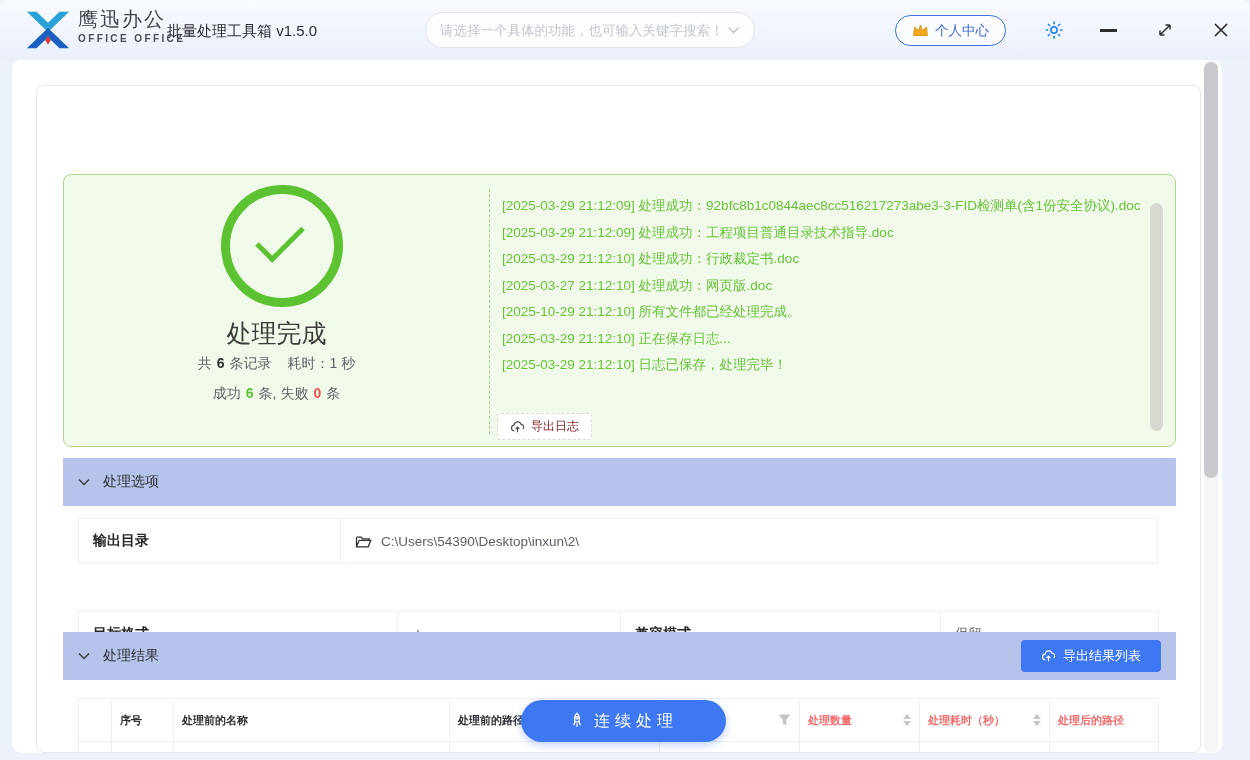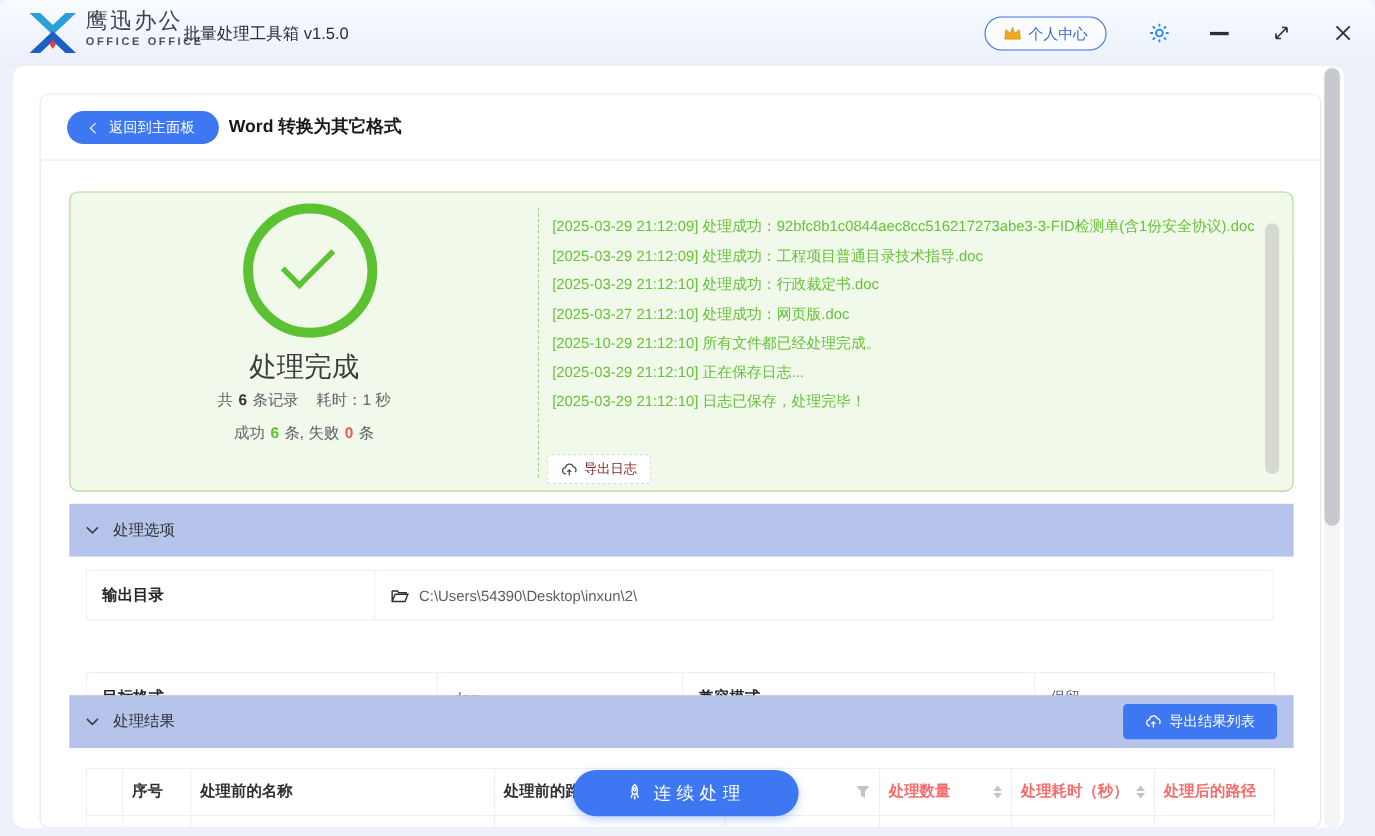--- a/index.html
+++ b/index.html
@@ -97,21 +97,21 @@
   .cell + .cell { border-left:none; }
   .cell.lbl { font-weight:bold; font-size:14px; color:#24262a; }
   .cell.val { font-size:13.5px; color:#5a5e66; gap:9px; }
 
   
   .rtable { position:absolute; left:41px; top:612px; width:1081px; }
   .thead { display:flex; height:44px; border:1px solid #eceff5; background:#fff; }
   .trow  { display:flex; height:40px; border:1px solid #eceff5; border-top:none; background:#fff; }
   .th, .td { display:flex; align-items:center; padding:0 8px; border-right:1px solid #eceff5; }
   .th:last-child, .td:last-child { border-right:none; }
-  .th { font-size:14px; font-weight:bold; color:#2d2f33; gap:6px; }
+  .th { font-size:11px; font-weight:bold; color:#2d2f33; gap:6px; }
   .th.red { color:#f56c6c; }
   .w0{flex:0 0 33px}.w1{flex:0 0 62px}.w2{flex:0 0 276px}.w3{flex:0 0 210px}
   .w4{flex:0 0 140px}.w5{flex:0 0 120px}.w6{flex:0 0 130px}.w7{flex:0 0 110px}
   .carets { display:inline-flex; flex-direction:column; margin-left:auto; }
   .caret-up { width:0; height:0; border-left:4.5px solid transparent; border-right:4.5px solid transparent;
               border-bottom:5.5px solid #c0c4cc; margin-bottom:2.5px; }
   .caret-down { width:0; height:0; border-left:4.5px solid transparent; border-right:4.5px solid transparent;
                 border-top:5.5px solid #c0c4cc; }
   .funnel { margin-left:auto; }
 
@@ -128,20 +128,26 @@
     <path d="M3 3 L25 24 L47 3 L37 3 L25 14.5 L13 3 Z" fill="#2aa0d8"></path>
     <path d="M3 41 L25 20 L47 41 L37 41 L25 29.5 L13 41 Z" fill="#1b5fc4"></path>
     <path d="M25 30 l3 4.6 -3 4.6 -3 -4.6 z" fill="#e23d3d" transform="translate(0,-2)"></path>
   </svg>
   <div class="brand">
     <div class="brand-name">鹰迅办公</div>
     <div class="brand-sub">OFFICE OFFICE</div>
   </div>
   <div class="app-title">批量处理工具箱 v1.5.0</div>
 
+  <div class="searchbox">
+    <input type="text" placeholder="请选择一个具体的功能，也可输入关键字搜索！" style="">
+    <svg width="13" height="8" viewBox="0 0 13 8">
+      <path d="M1.5 1.5 L6.5 6.5 L11.5 1.5" fill="none" stroke="#c2c7cf" stroke-width="1.6"></path>
+    </svg>
+  </div>
 
   <div class="user-center">
     <svg width="17" height="13" viewBox="0 0 17 13">
       <path d="M1.5 11.5 L2.5 3 L6.5 6.5 L8.5 1 L10.5 6.5 L14.5 3 L15.5 11.5 Z" fill="#f2a91d" stroke="#d98f10" stroke-width=".8"></path>
     </svg>
     <span>个人中心</span>
   </div>
 
   <svg class="gear-btn" viewBox="0 0 20 20" fill="none" stroke="#2a85f2" stroke-width="1.7">
     <circle cx="10" cy="10" r="3.1"></circle>
@@ -155,27 +161,20 @@
     <path d="M4 4 L16 16 M16 4 L4 16"></path>
   </svg>
 </div>
 
 <div class="card">
   <div class="v-scroll-track"></div>
   <div class="v-scroll-thumb"></div>
 
   <div class="panel">
 
-    <div class="page-head">
-      <div class="back-btn">
-        <span class="chev-left"></span>
-        <span>返回到主面板</span>
-      </div>
-      <div class="page-title">Word 转换为其它格式</div>
-    </div>
 
     <div class="success-panel">
       <div class="check-circle">
         <div class="check-mark"></div>
       </div>
       <div class="done-title">处理完成</div>
 
       <div class="stat-line stat1">
         <span>共</span><span class="num">6</span><span>条记录</span><span class="stat-gap"></span><span>耗时：1 秒</span>
       </div>

